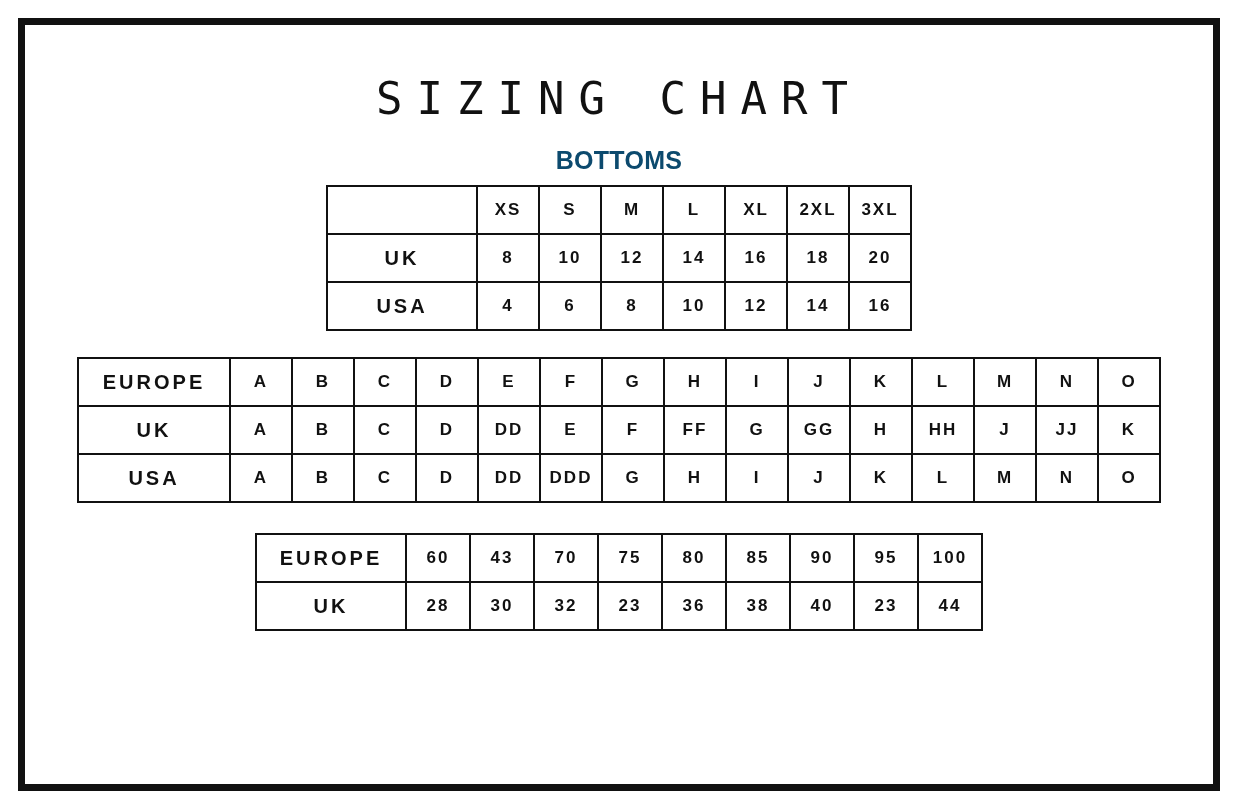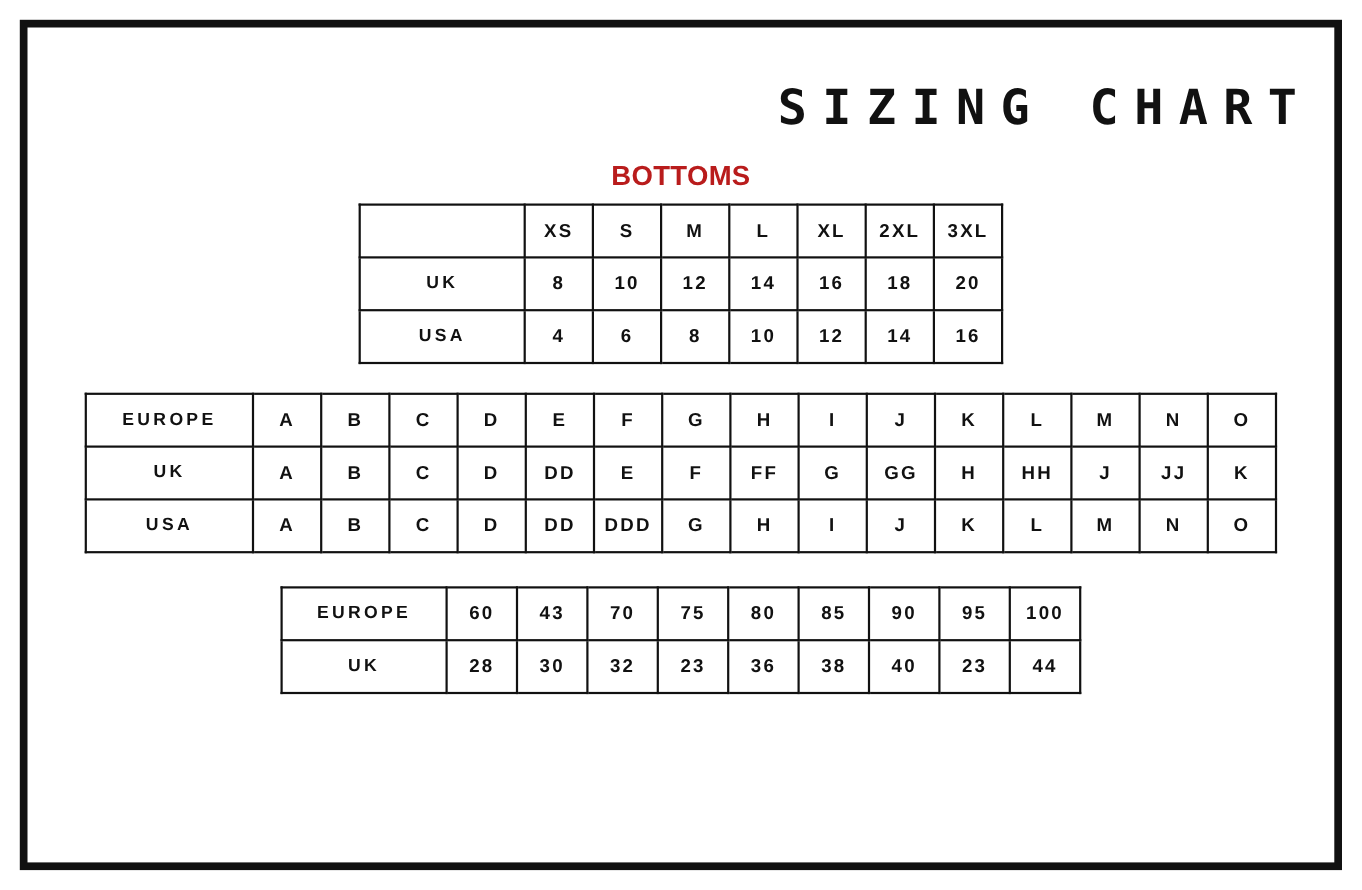--- a/index.html
+++ b/index.html
@@ -30,57 +30,57 @@
     border: 7px solid #111111;
     background: #ffffff;
   }
   .inner {
     position: absolute;
     inset: 0;
     padding: 30px 20px 10px 20px;
     box-sizing: border-box;
   }
   .main-title {
-    text-align: right;
+    text-align: center;
     font-size: 44px;
-    font-weight: 700;
+    font-weight: 400;
     letter-spacing: 14px;
     margin: 18px 0 22px 0;
     font-family: "DejaVu Sans Mono", monospace;
     color: #111111;
   }
   .section {
     margin-bottom: 8px;
   }
   .section-title {
     text-align: center;
     font-size: 25px;
     font-weight: 700;
     margin: 0 0 10px 0;
     letter-spacing: 0.3px;
-    color: #b91c1c;
+    color: #0c4a6e;
   }
   table {
     border-collapse: collapse;
     margin: 0 auto;
     table-layout: fixed;
   }
   td {
     border: 2px solid #111111;
     text-align: center;
     vertical-align: middle;
     font-weight: 700;
     color: #111111;
     letter-spacing: 2px;
     font-size: 17px;
     padding: 0;
   }
   td.label {
     letter-spacing: 3px;
-    font-size: 16px;
+    font-size: 20px;
   }
   
   #bottoms-table td { height: 46px; }
   #bottoms-table td.label { width: 148px; }
   #bottoms-table td.cell { width: 60px; }
   #bottoms-table tr:first-child td.label { border-right-color:#111; }
   
   #cup-table td { height: 46px; }
   #cup-table td.label { width: 150px; }
   #cup-table td.cell { width: 60px; }

